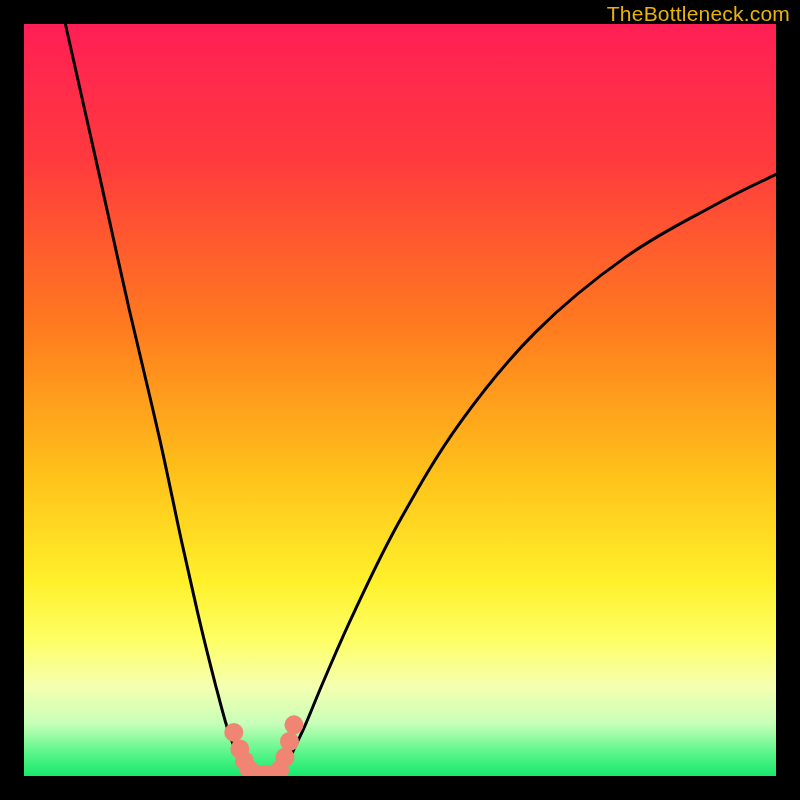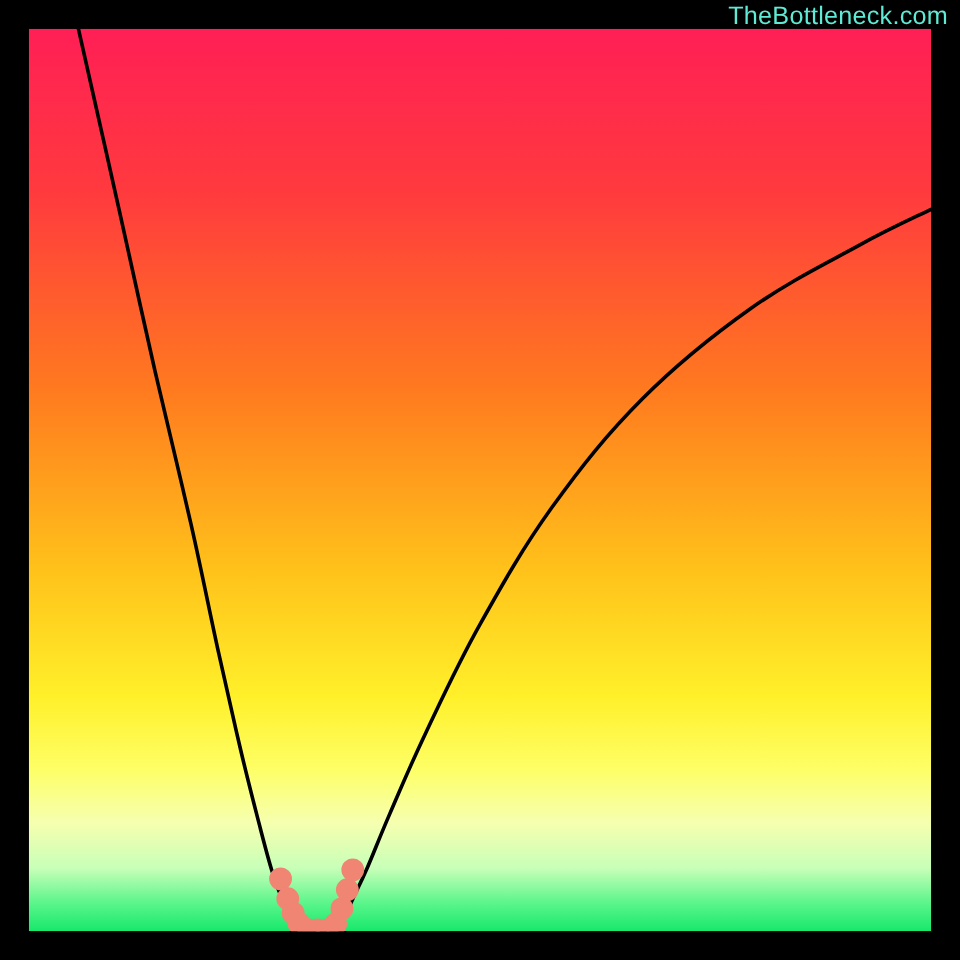--- a/index.html
+++ b/index.html
@@ -23,21 +23,21 @@
     position: absolute;
     left: 0;
     top: 0;
     width: 752px;
     height: 752px;
   }
   .watermark {
     position: absolute;
     top: 2px;
     right: 10px;
-    color: #5eead4;
+    color: #eab308;
     font-size: 21px;
     font-weight: 400;
     letter-spacing: 0.2px;
   }
   svg { display: block; }
 </style>
 </head>
 <body>
 
 <div class="frame">

